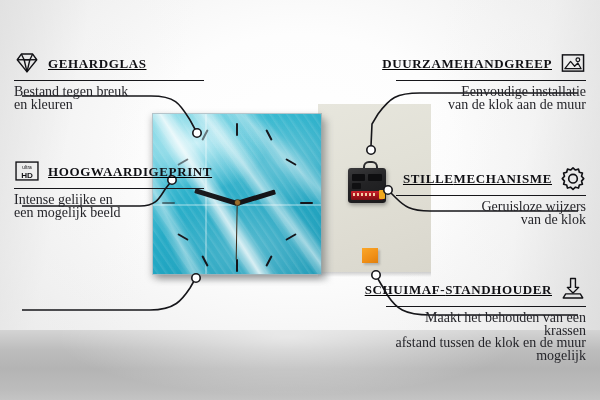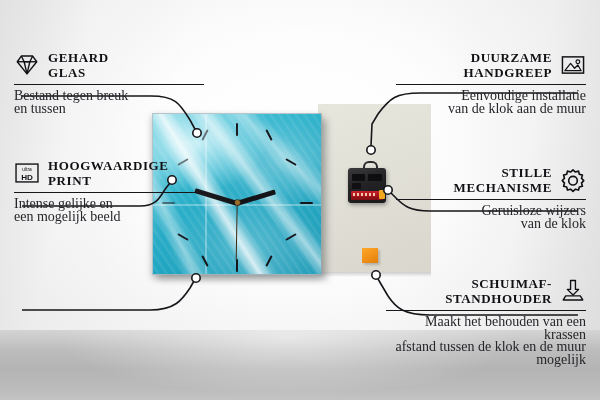--- a/index.html
+++ b/index.html
@@ -122,21 +122,21 @@
   .ico svg{display:block;width:26px;height:26px;}
 
   
   #feat-gehard{left:14px;top:50px;width:190px;}
   #feat-print{left:14px;top:158px;width:190px;}
   #feat-randen{left:14px;top:280px;width:190px;}
   #feat-handgreep{left:396px;top:50px;width:190px;}
   #feat-mechanisme{left:396px;top:165px;width:190px;}
   #feat-houder{left:386px;top:276px;width:200px;}
 
-  .title-wrap{display:flex;flex-direction:column;}
+  .title-wrap{display:flex;flex-direction:row;text-decoration:underline;}
 </style>
 </head>
 <body>
 
 <div id="stage">
 
   <div class="bg-base"></div>
   <div class="bg-sheen"></div>
   <div class="bg-floor"></div>
   <div class="bg-floor-glow"></div>
@@ -218,21 +218,21 @@
           </g>
         </svg>
       </span>
       <span class="title-wrap">
         <span class="title">GEHARD</span>
         <span class="title">GLAS</span>
       </span>
     </div>
     <div class="rule"></div>
     <div class="desc">Bestand tegen breuk</div>
-    <div class="desc">en tussen</div>
+    <div class="desc">en kleuren</div>
   </div>
 
   <div class="feature f-left" id="feat-print">
     <div class="head">
       <span class="ico">
         <svg viewBox="0 0 32 32">
           <rect x="2.5" y="5" width="27" height="22" fill="none" stroke="#111115" stroke-width="1.7"></rect>
           <text x="16" y="14" text-anchor="middle" font-family="Liberation Sans, sans-serif" font-size="6" fill="#111115">ultra</text>
           <text x="16" y="24" text-anchor="middle" font-family="Liberation Sans, sans-serif" font-size="10" font-weight="bold" fill="#111115">HD</text>
         </svg>

